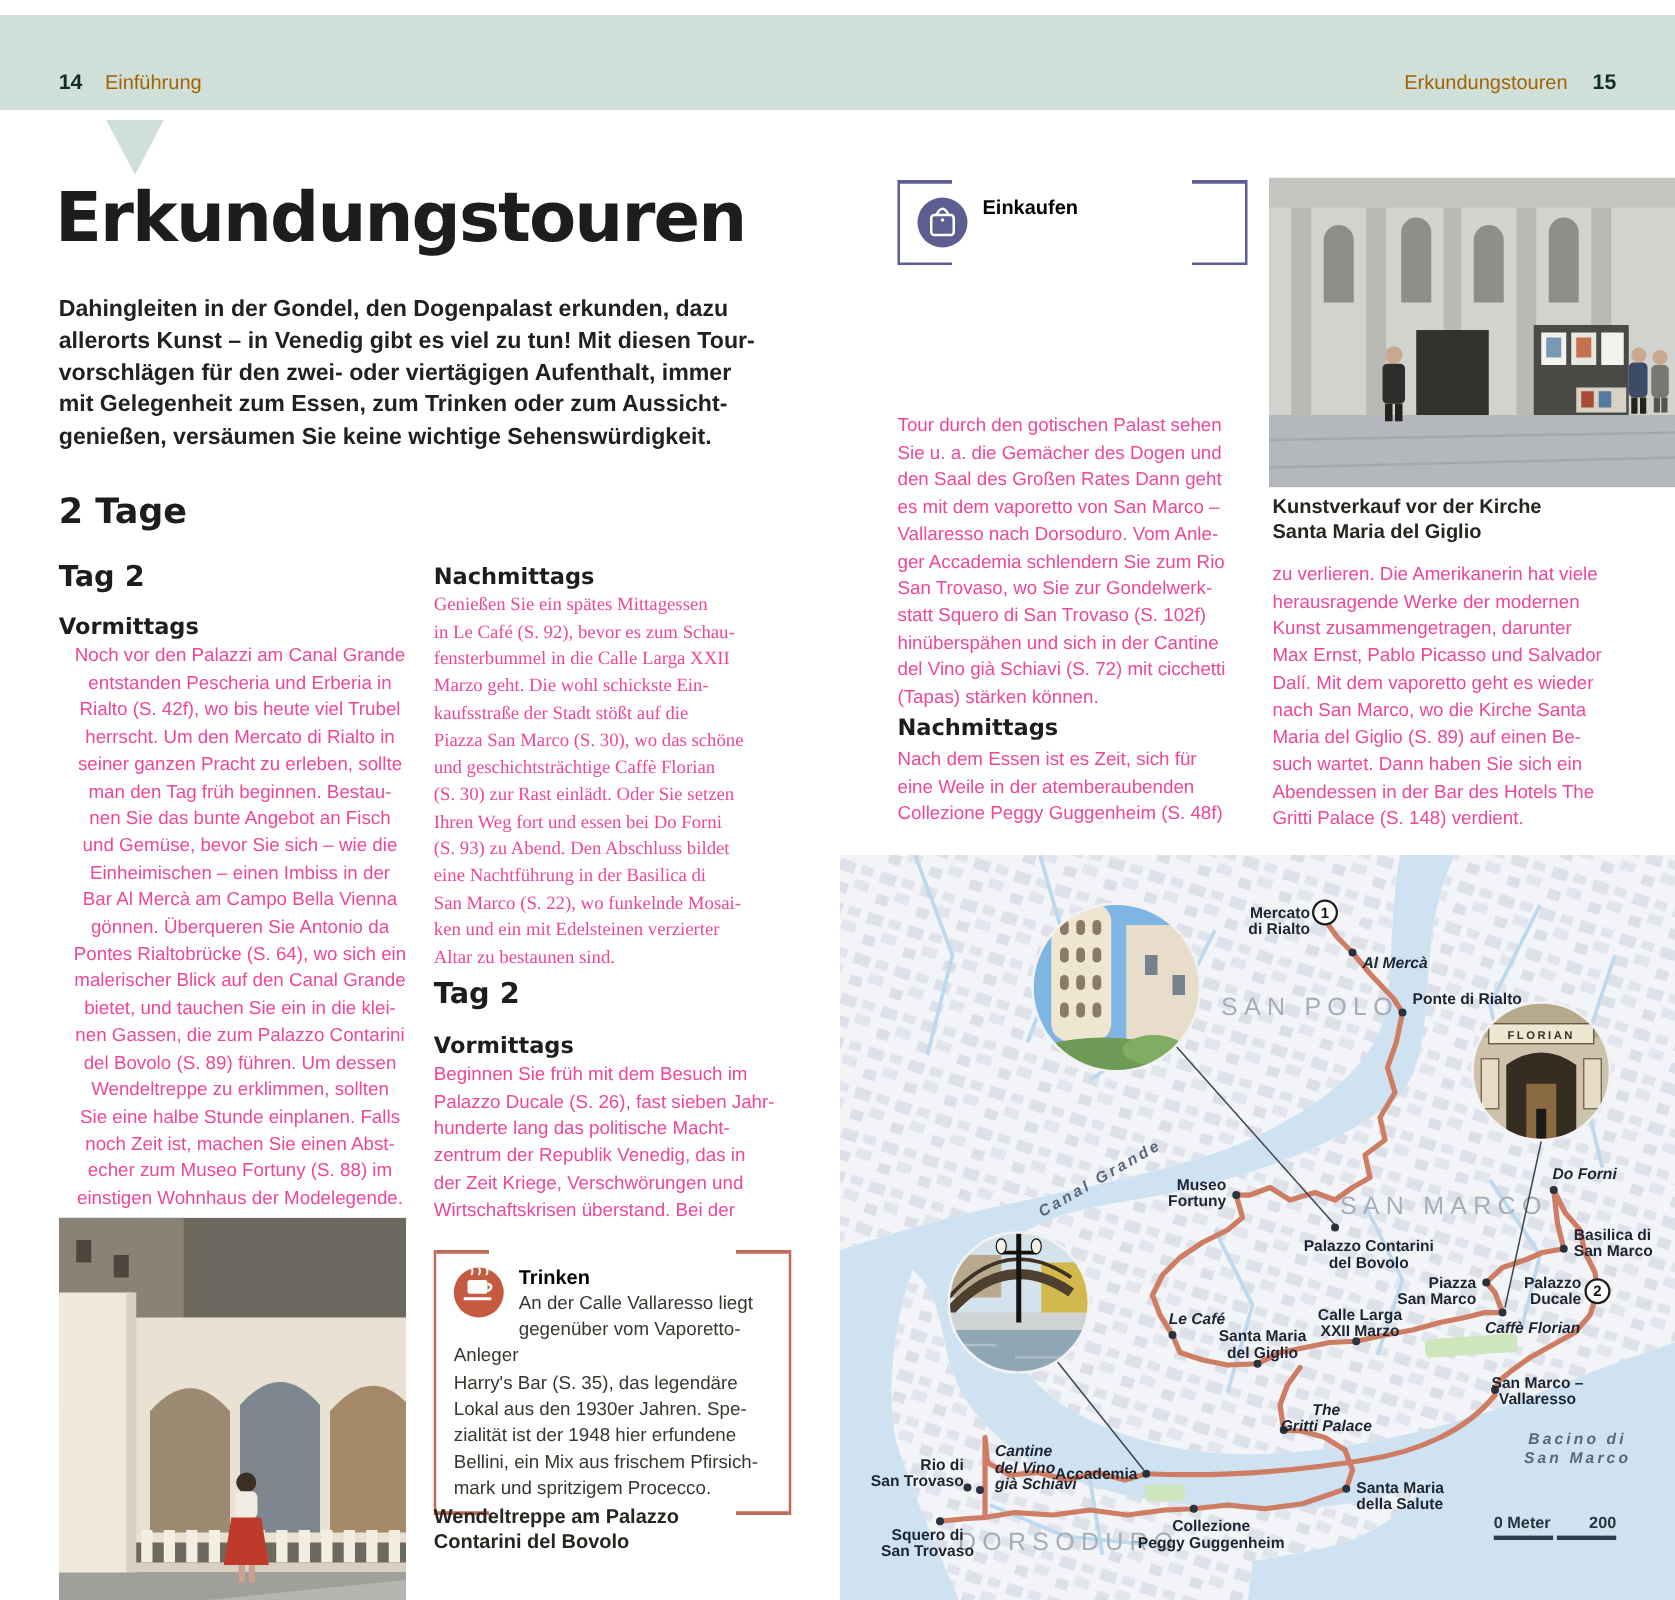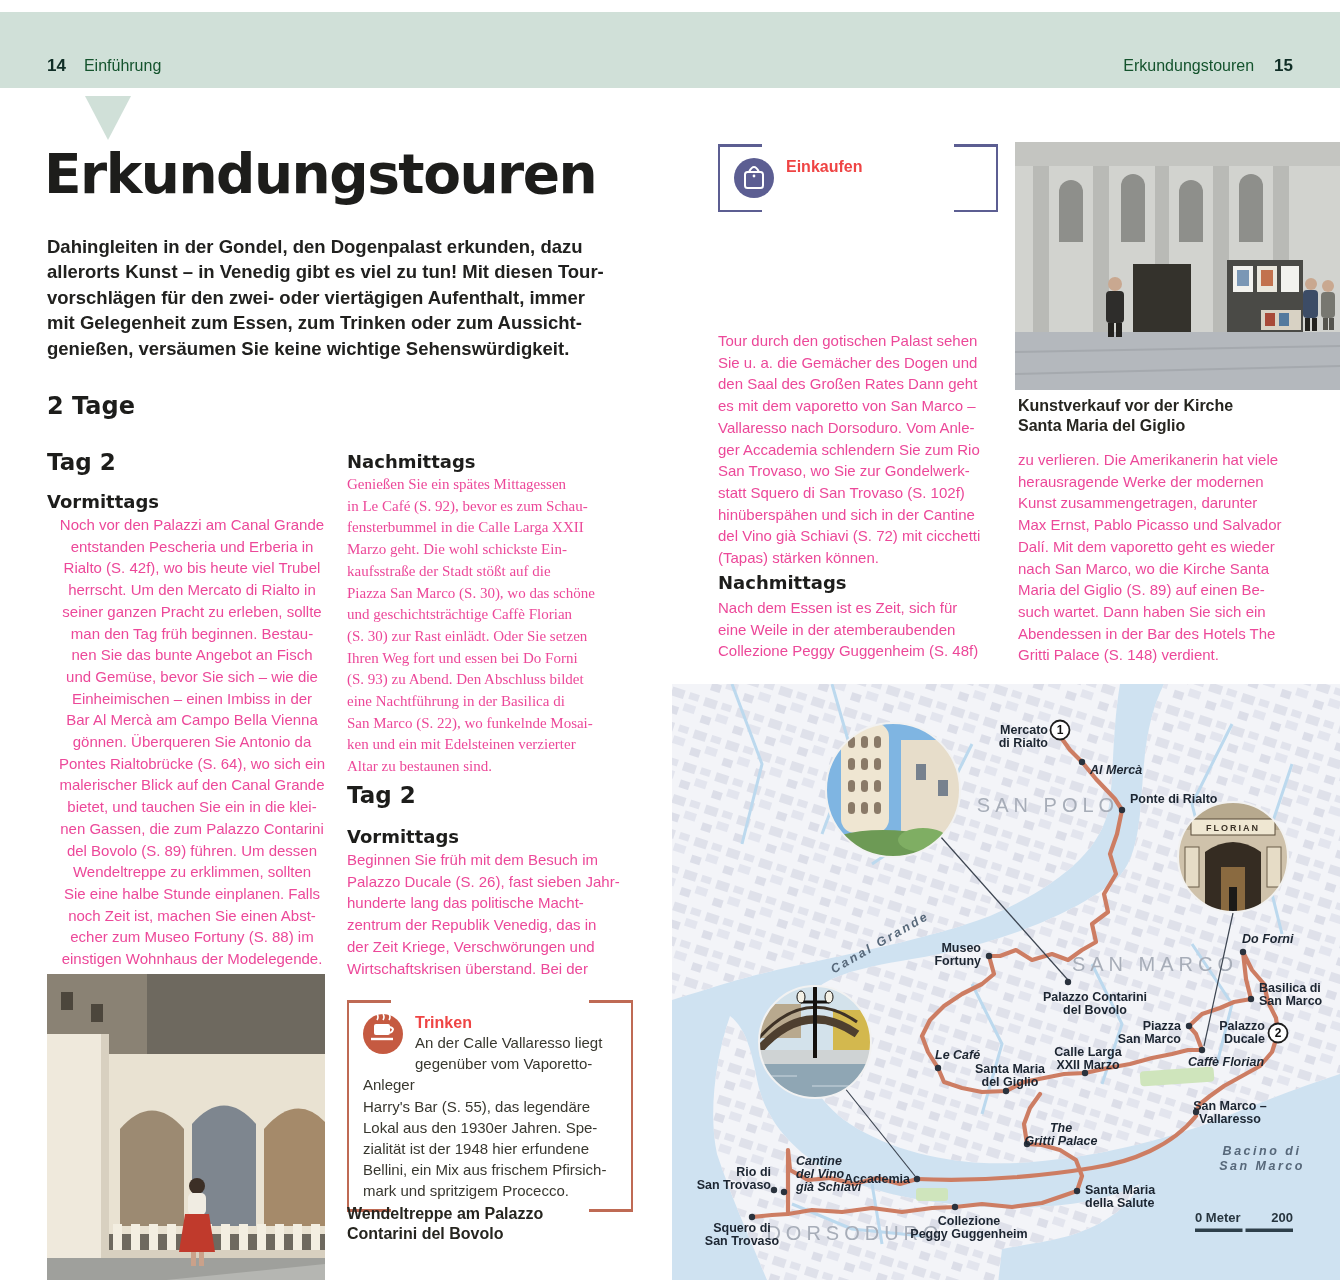--- a/index.html
+++ b/index.html
@@ -4,45 +4,45 @@
 <style>
   html,body{margin:0;padding:0;background:#fff;}
   #page{position:relative;width:1340px;height:1280px;background:#fff;overflow:hidden;
         font-family:"Liberation Sans",sans-serif;margin-top:12px;}
   .abs{position:absolute;}
   
   #band{left:0;top:8;width:1340px;height:76px;background:#d0e0d8;}
   #band-tri{left:85px;top:84px;width:0;height:0;border-left:23px solid transparent;
             border-right:23px solid transparent;border-top:44px solid #d0e0d8;}
   .hdr-num{font-weight:bold;font-size:17px;color:#102e26;}
-  .hdr-sec{font-size:16px;color:#14532d;}
+  .hdr-sec{font-size:16px;color:#a16207;}
   #hdr-left{left:47px;top:44px;display:flex;gap:18px;align-items:baseline;}
   #hdr-right{right:47px;top:44px;display:flex;gap:20px;align-items:baseline;}
   
   #title{left:44px;top:130px;font-family:"DejaVu Sans",sans-serif;font-weight:bold;
          font-size:55px;letter-spacing:-1.5px;color:#1d1d1b;}
   #intro{left:47px;top:222px;width:640px;font-weight:bold;font-size:18.5px;
          line-height:25.4px;color:#21211f;white-space:pre-line;}
-  .h2{font-family:"DejaVu Sans",sans-serif;font-weight:bold;font-size:24px;color:#1d1d1b;}
+  .h2{font-family:"DejaVu Sans",sans-serif;font-weight:bold;font-size:28px;color:#1d1d1b;}
   .h3{font-family:"DejaVu Sans",sans-serif;font-weight:bold;font-size:23px;color:#1d1d1b;}
   .h4{font-family:"DejaVu Sans",sans-serif;font-weight:bold;font-size:18px;color:#1d1d1b;}
   .para{white-space:pre-line;font-size:15px;line-height:21.7px;color:#ec4899;width:302px;}
   .caption{white-space:pre-line;font-weight:bold;font-size:16px;line-height:20px;color:#26251f;}
   
   .tipbox{position:absolute;padding:12px 14px 10px 14px;}
   .tipbox::before,.tipbox::after{content:"";position:absolute;left:0;right:0;height:2.5px;}
   .tipbox::before{top:0;}
   .tipbox::after{bottom:0;}
   .tipbox{border-left:2.5px solid;border-right:2.5px solid;}
   .tip-red{border-color:#bf6a54;}
   .tip-red::before,.tip-red::after{background:linear-gradient(to right,#bf6a54 0 42px,transparent 42px calc(100% - 42px),#bf6a54 calc(100% - 42px) 100%);}
   .tip-blue{border-color:#5c5e92;}
   .tip-blue::before,.tip-blue::after{background:linear-gradient(to right,#5c5e92 0 42px,transparent 42px calc(100% - 42px),#5c5e92 calc(100% - 42px) 100%);}
   .tip-icon{float:left;width:40px;height:40px;border-radius:50%;margin:2px 12px 4px 0;}
-  .tip-title{font-weight:bold;font-size:16px;color:#ef4444;padding-top:2px;}
+  .tip-title{font-weight:bold;font-size:16px;color:#000000;padding-top:2px;}
   .tip-text{white-space:pre-line;font-size:15px;line-height:21.2px;color:#38372f;}
   
   .photo{overflow:hidden;}
   svg text{font-family:"Liberation Sans",sans-serif;}
   .poilabel{font-size:12.5px;font-weight:600;fill:#1c2531;}
   .itpoi{font-style:italic;}
   .district{font-size:20px;font-weight:500;fill:#a7adb8;letter-spacing:5px;}
   .wlabel{font-size:12.5px;font-weight:600;font-style:italic;fill:#57687a;letter-spacing:2.5px;}
   .scalelabel{font-size:13px;font-weight:600;fill:#27353f;}
   .marker-num{font-size:12px;font-weight:bold;fill:#111;}
@@ -166,21 +166,21 @@
         <path d="M 0,-14 q 2,-3 0,-6" stroke="#fff" stroke-width="1.6" fill="none"></path>
         <path d="M 6,-14 q 2,-3 0,-6" stroke="#fff" stroke-width="1.6" fill="none"></path>
         <rect x="-9" y="-10" width="16" height="11" rx="2" fill="#fff"></rect>
         <path d="M 7,-7 Q 13,-5 7,-1" stroke="#fff" stroke-width="2" fill="none"></path>
         <line x1="-12" y1="5" x2="10" y2="5" stroke="#fff" stroke-width="2.4"></line>
       </svg>
     </span>
     <div class="tip-title">Trinken</div>
     <div class="tip-text">An der Calle Vallaresso liegt
 gegenüber vom Vaporetto-Anleger
-Harry's Bar (S. 55), das legendäre
+Harry's Bar (S. 35), das legendäre
 Lokal aus den 1930er Jahren. Spe-
 zialität ist der 1948 hier erfundene
 Bellini, ein Mix aus frischem Pfirsich-
 mark und spritzigem Procecco.</div>
   </div>
 
   <div class="abs caption" style="left:347px;top:1192px;">Wendeltreppe am Palazzo
 Contarini del Bovolo</div>
 
   <div class="tipbox tip-blue" style="left:718px;top:132px;width:248px;">

